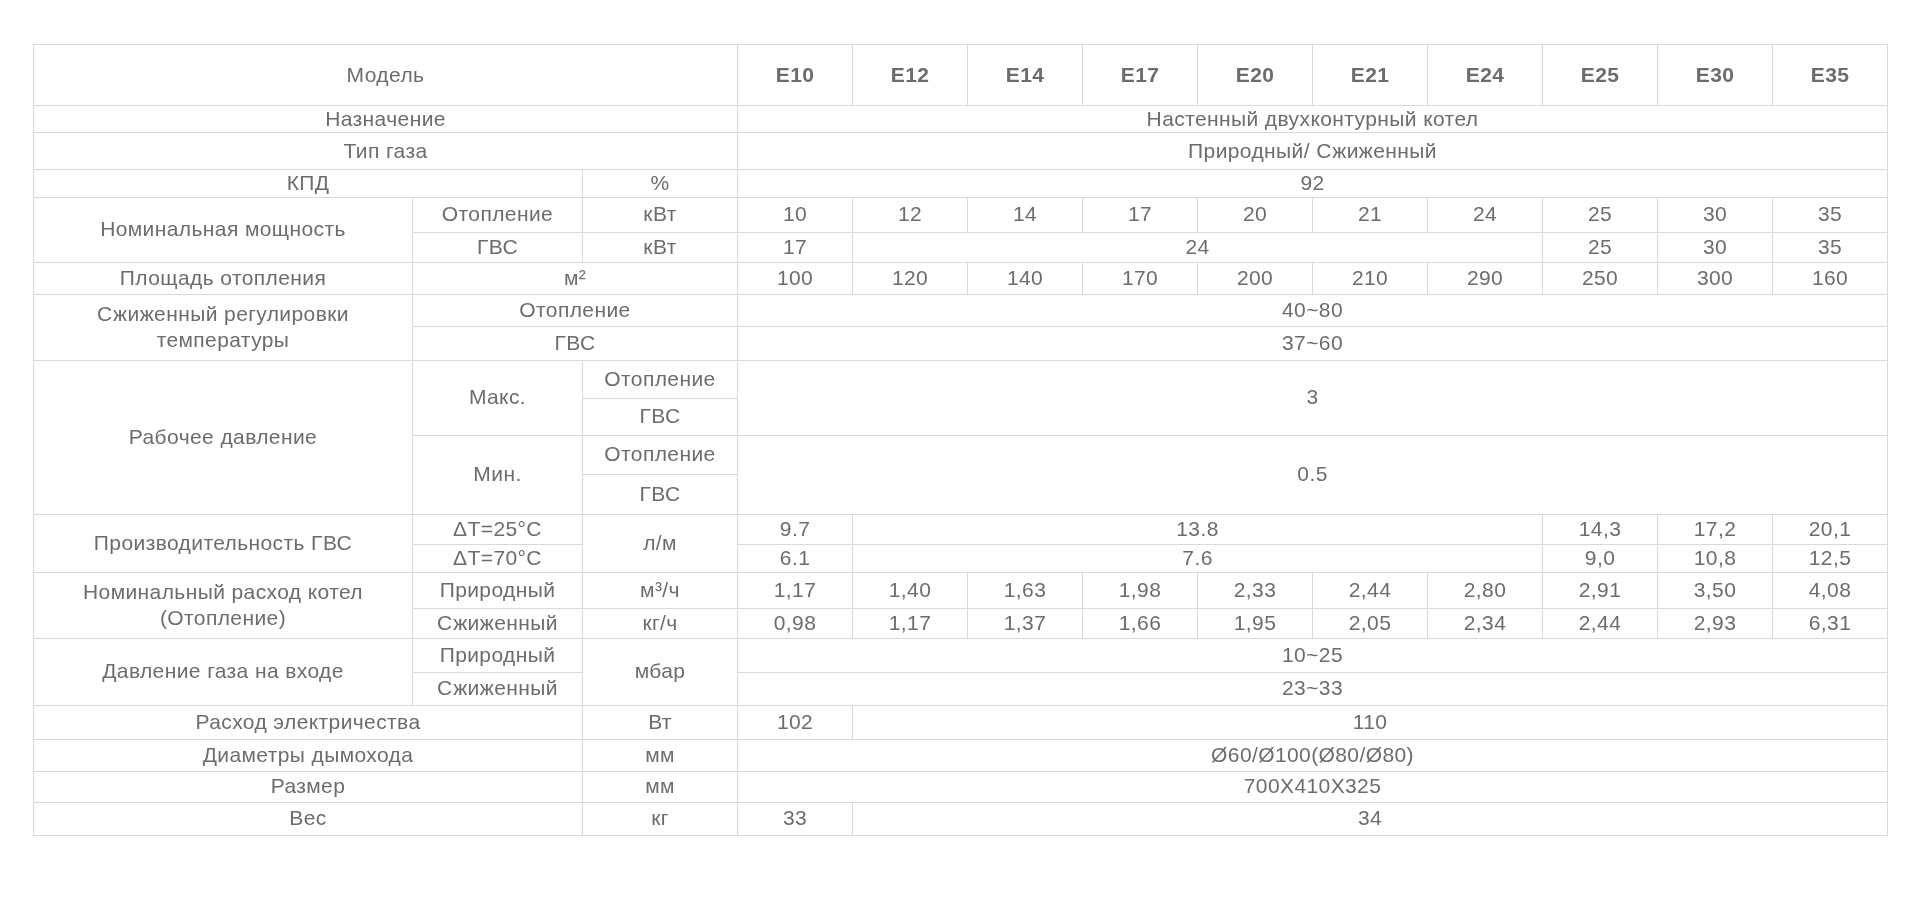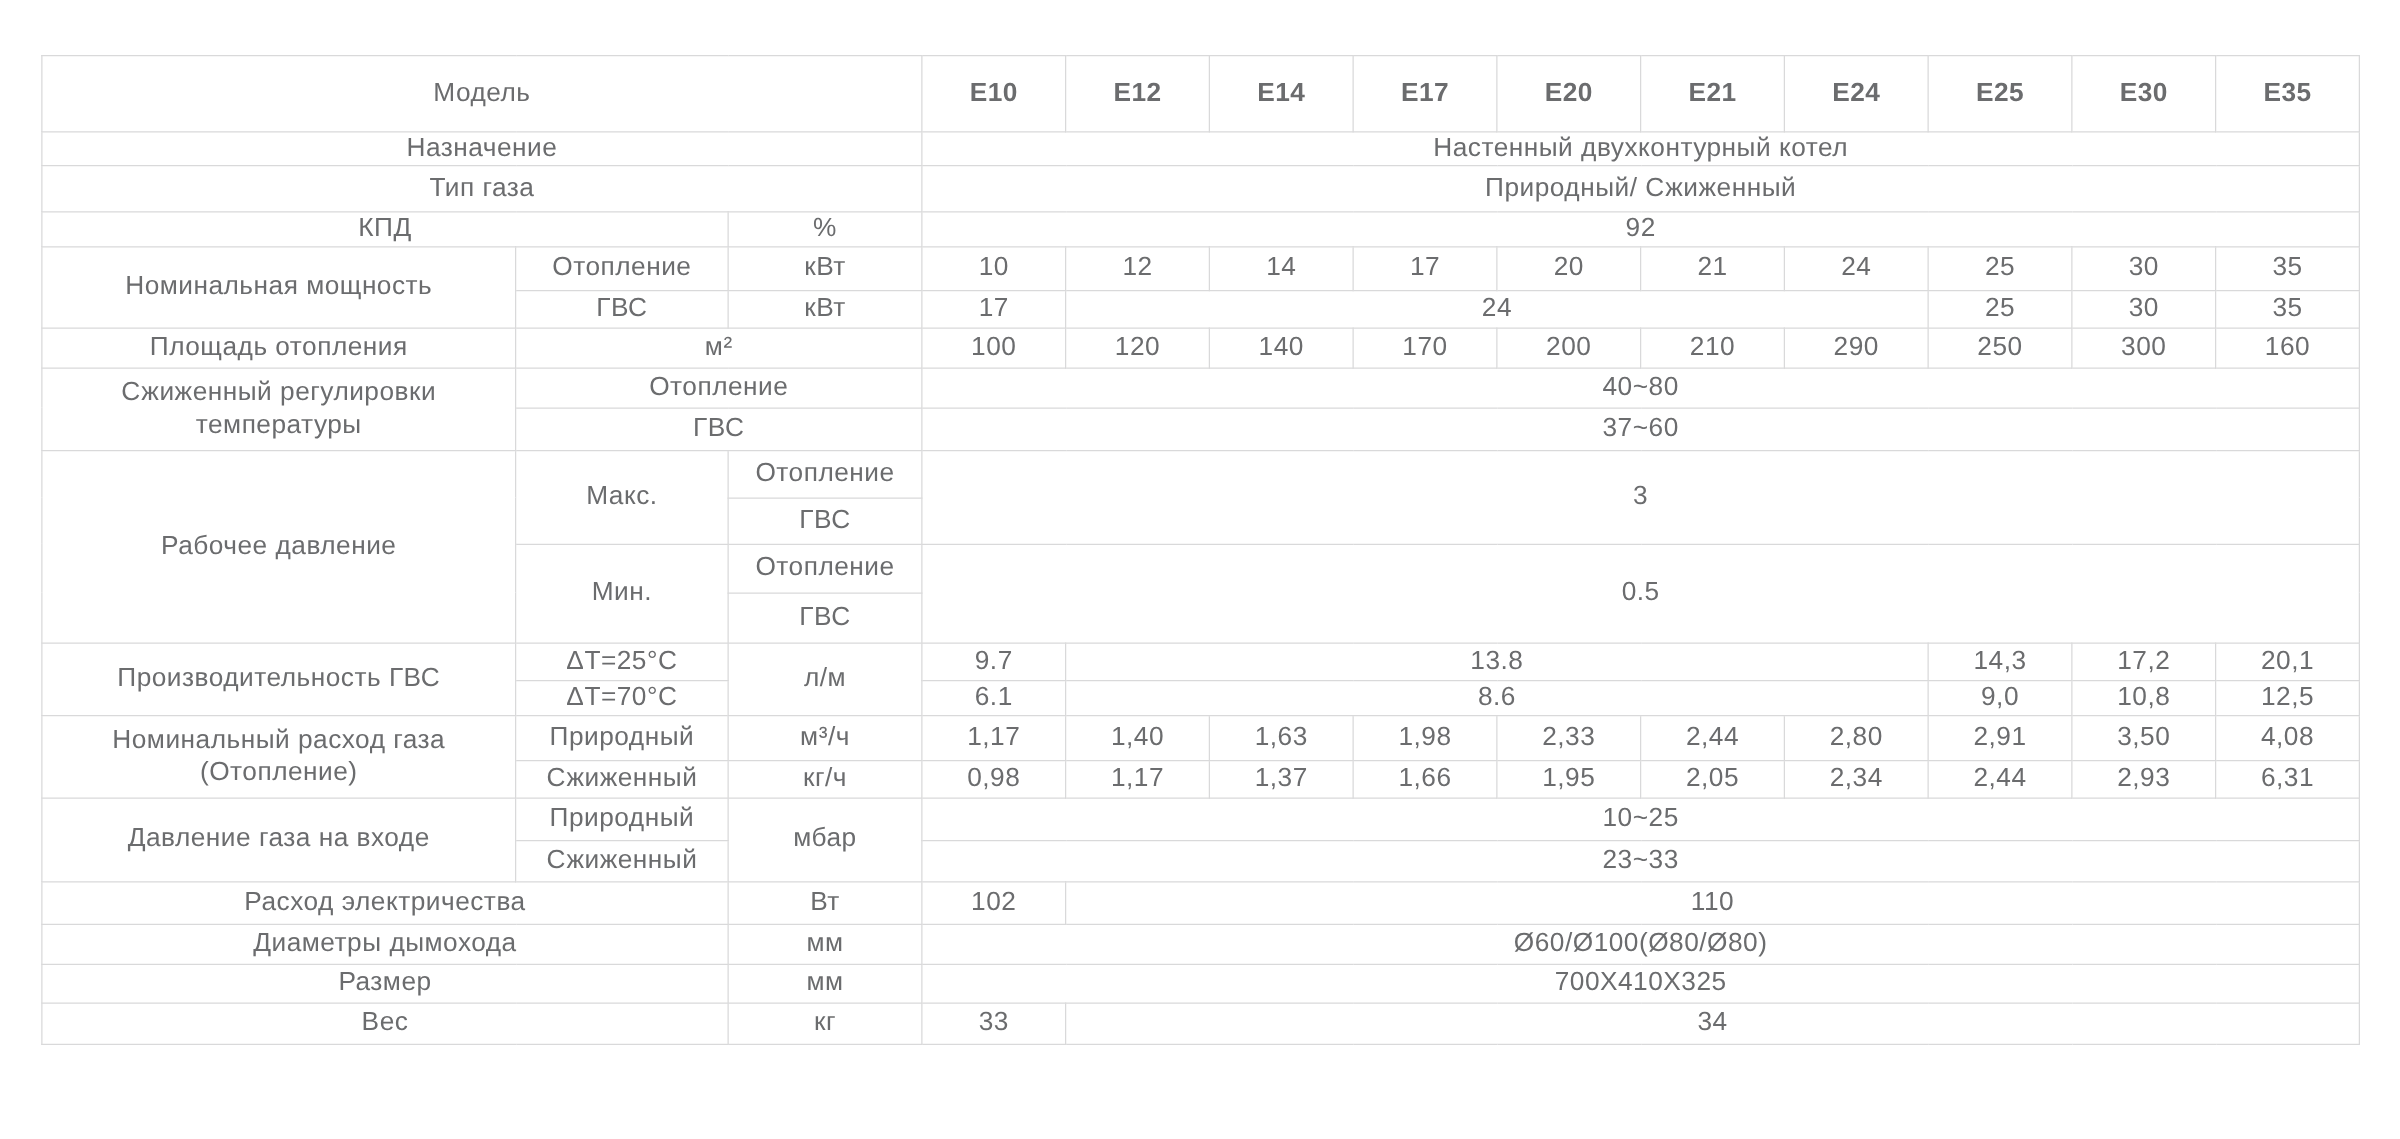--- a/index.html
+++ b/index.html
@@ -161,28 +161,28 @@
     <td rowspan="2">л/м</td>
     <td>9.7</td>
     <td colspan="6">13.8</td>
     <td>14,3</td>
     <td>17,2</td>
     <td>20,1</td>
   </tr>
   <tr style="height:28px">
     <td>ΔT=70°C</td>
     <td>6.1</td>
-    <td colspan="6">8.6</td>
+    <td colspan="6">7.6</td>
     <td>9,0</td>
     <td>10,8</td>
     <td>12,5</td>
   </tr>
 
   <tr style="height:36px">
-    <td rowspan="2">Номинальный расход газа (Отопление)</td>
+    <td rowspan="2">Номинальный расход котел (Отопление)</td>
     <td>Природный</td>
     <td>м³/ч</td>
     <td>1,17</td>
     <td>1,40</td>
     <td>1,63</td>
     <td>1,98</td>
     <td>2,33</td>
     <td>2,44</td>
     <td>2,80</td>
     <td>2,91</td>

